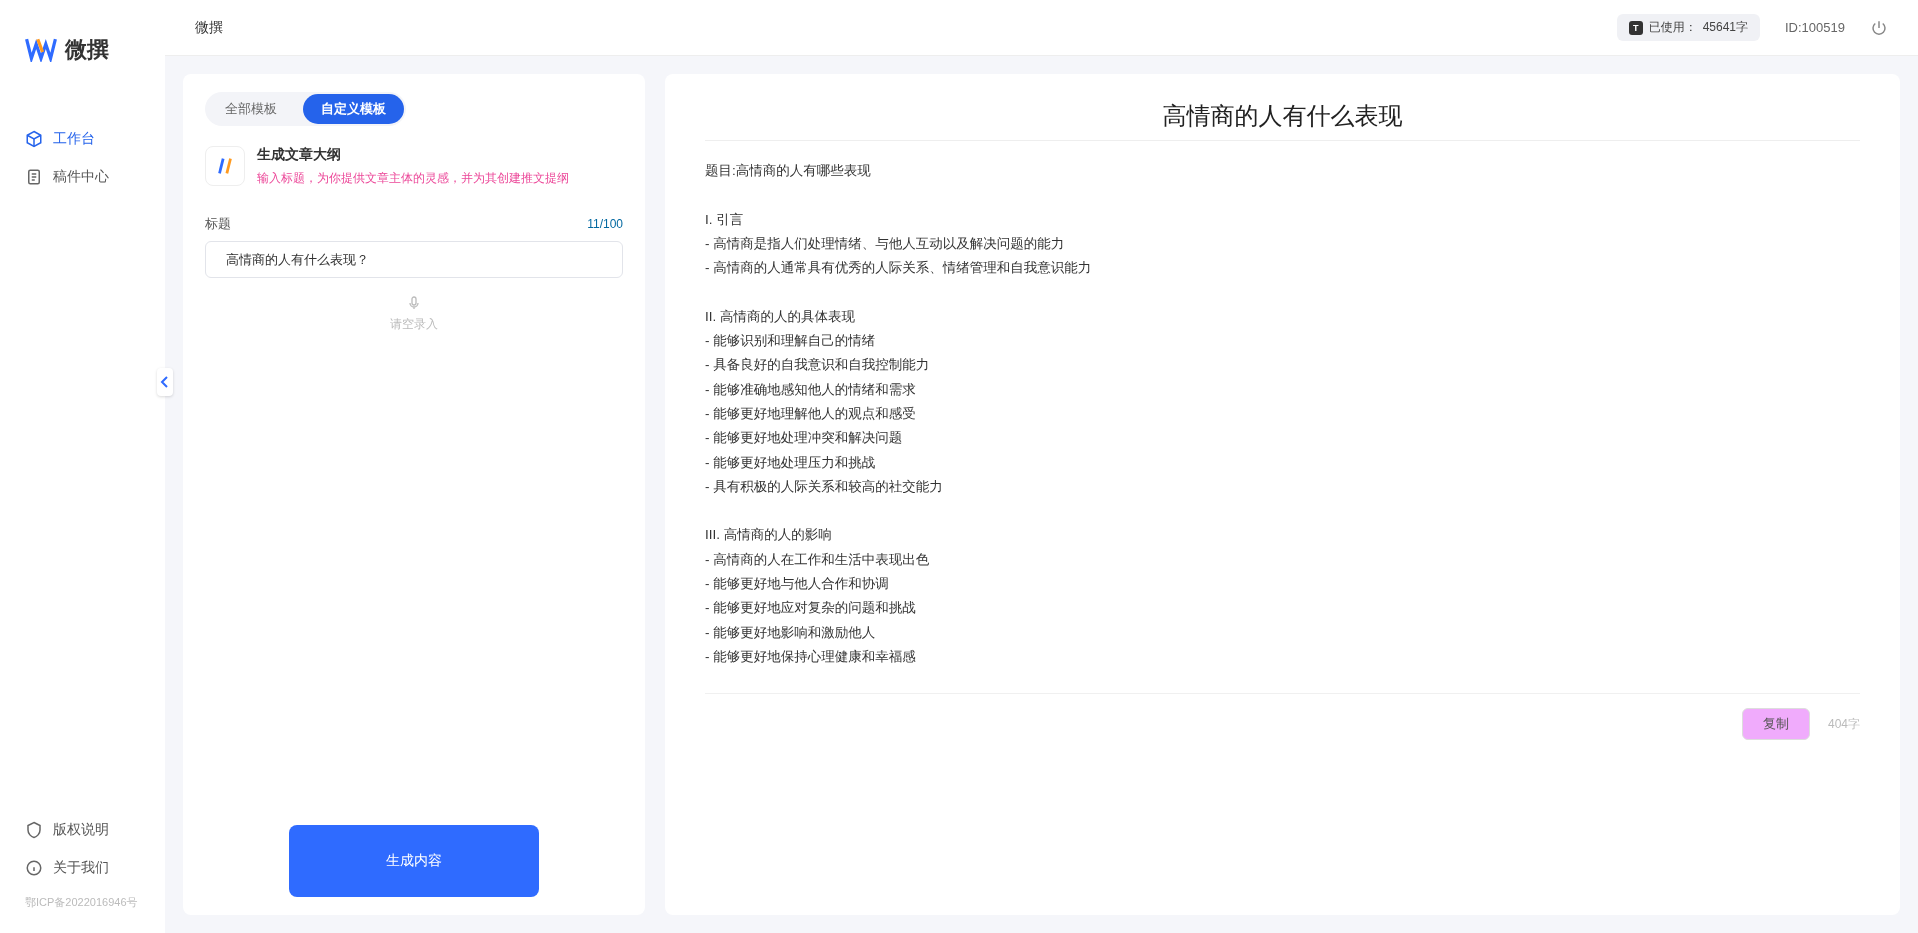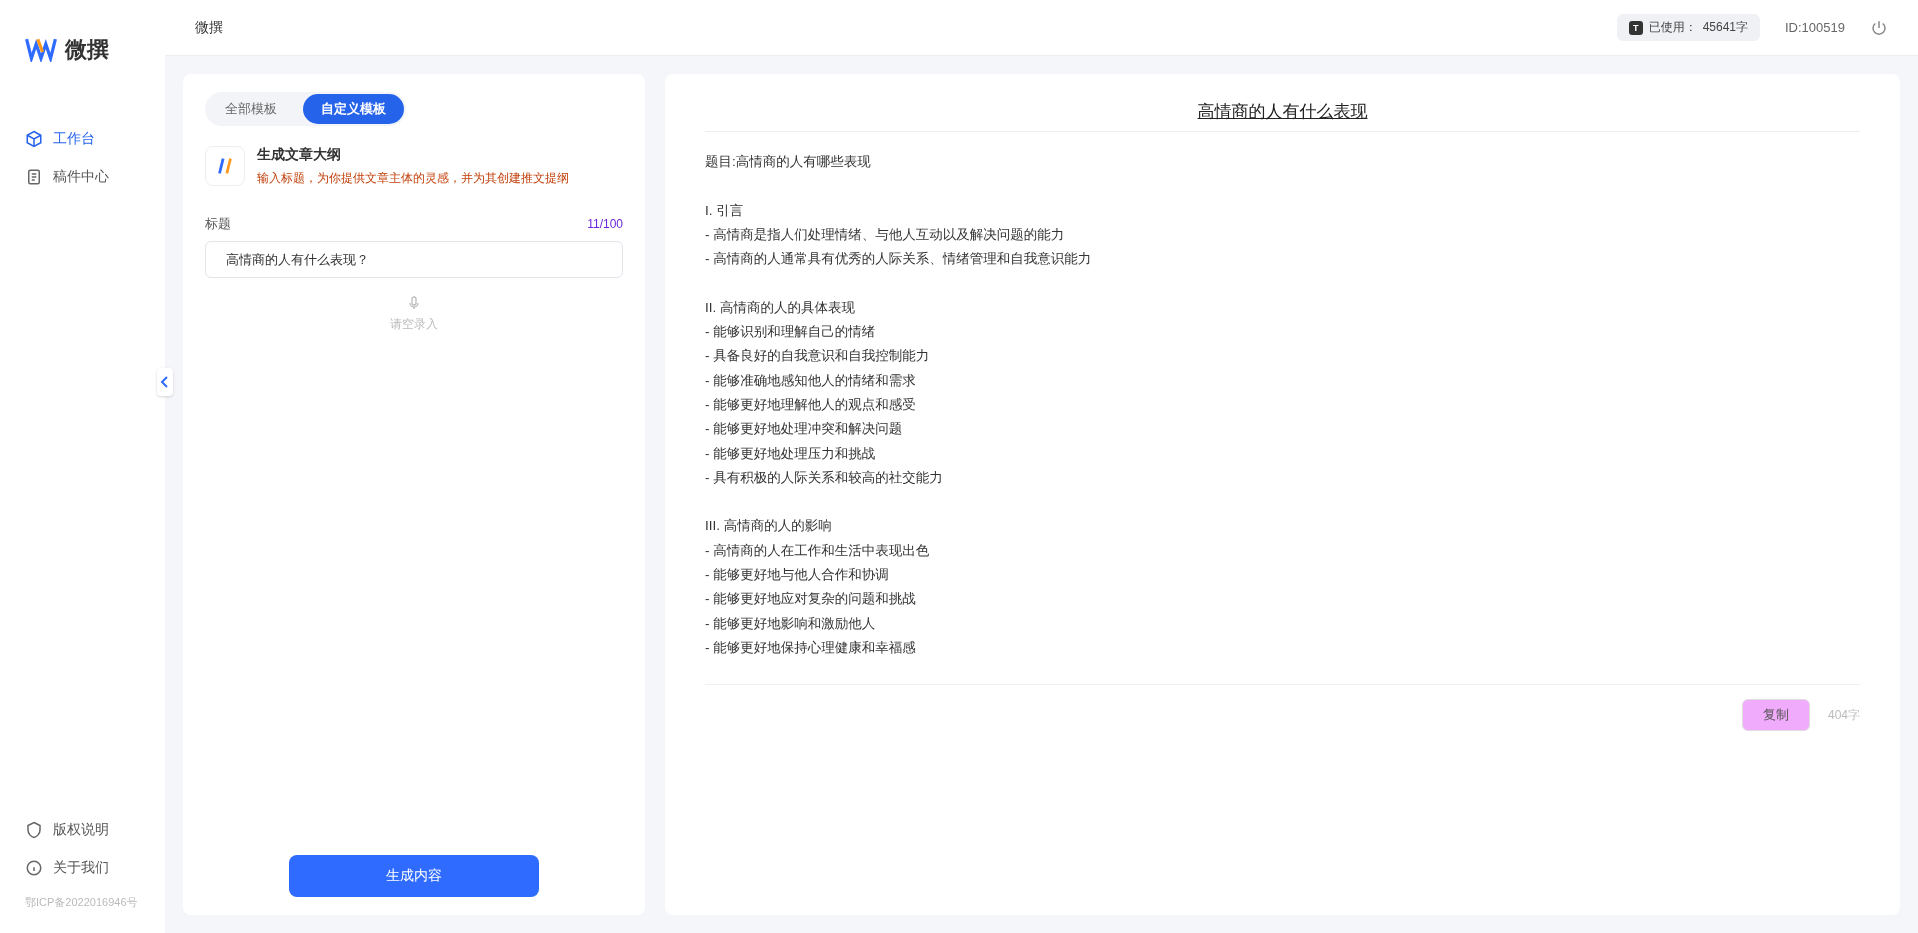--- a/index.html
+++ b/index.html
@@ -25,28 +25,28 @@
 .content { flex: 1; display: flex; gap: 20px; padding: 18px; overflow: hidden; }
 .panel { background: #fff; border-radius: 8px; display: flex; flex-direction: column; }
 .panel-left { width: 462px; padding: 18px 22px; }
 .panel-right { flex: 1; padding: 26px 40px 20px; position:relative; }
 .tabs { display: flex; gap:8px; margin-bottom: 20px; background:#f3f4f8; border-radius:999px; width:fit-content; padding:2px; }
 .tab { padding: 6px 18px; border-radius: 999px; font-size: 13px; color: #666; cursor: pointer; }
 .tab.active { background: #2563eb; color: #fff; font-weight: bold; }
 .card-row { display:flex; gap:12px; align-items:flex-start; margin-bottom:28px; }
 .card-icon { width:40px; height:40px; border:1px solid #eee; border-radius:8px; display:flex; align-items:center; justify-content:center; }
 .card-title { font-size:14px; font-weight:600; color:#333; }
-.card-desc { font-size:12px; color:#c2410c; margin-top:6px; }
+.card-desc { font-size:12px; color:#ec4899; margin-top:6px; }
 .form-label-row { display:flex; justify-content:space-between; align-items:center; margin-bottom:8px; }
 .form-label { font-size:13px; color:#555; }
-.char-count { font-size:12px; color:#6d28d9; }
+.char-count { font-size:12px; color:#0369a1; }
 .text-input { width:100%; border:1px solid #e2e4ea; border-radius:6px; padding:10px 20px; font-size:13px; color:#333; outline:none; }
 .voice-row { display:flex; align-items:center; justify-content:center; gap:6px; margin-top:18px; color:#bbb; font-size:12px;flex-direction:column; }
-.generate-btn { margin-top:auto; background:#2f6bff; color:#fff; border:none; border-radius:8px; padding:12px 0; font-size:14px; cursor:pointer; width:60%; align-self:center; }
-.doc-title { text-align:center; font-size:17px; font-weight:400; color:#222; margin-bottom:8px; font-family: "Songti SC", SimSun, serif; text-decoration: underline; }
+.generate-btn { margin-top:auto; background:#2f6bff; color:#fff; border:none; border-radius:8px; padding:27px 0; font-size:14px; cursor:pointer; width:60%; align-self:center; }
+.doc-title { text-align:center; font-size:24px; font-weight:400; color:#222; margin-bottom:8px; font-family: "Songti SC", SimSun, serif; }
 .title-count { text-align:right; font-size:11px; color:#ccc; margin-bottom:6px; padding-right:4px; }
 .divider { border:none; border-top:1px solid #eee; margin-bottom:18px; }
 .doc-body { font-size:13.5px; color:#333; line-height:1.8; white-space:pre-line; height:520px; overflow:auto; }
 .doc-footer { display:flex; justify-content:flex-end; align-items:center; gap:18px; margin-top:14px; border-top:1px solid #f0f0f0; padding-top:14px; }
 .copy-btn { border:1px solid #ddd; background:#f0abfc; padding:6px 20px; border-radius:6px; font-size:13px; color:#555; cursor:pointer; }
 .word-count { font-size:12px; color:#bbb; }
 </style>
 </head>
 <body>
 

